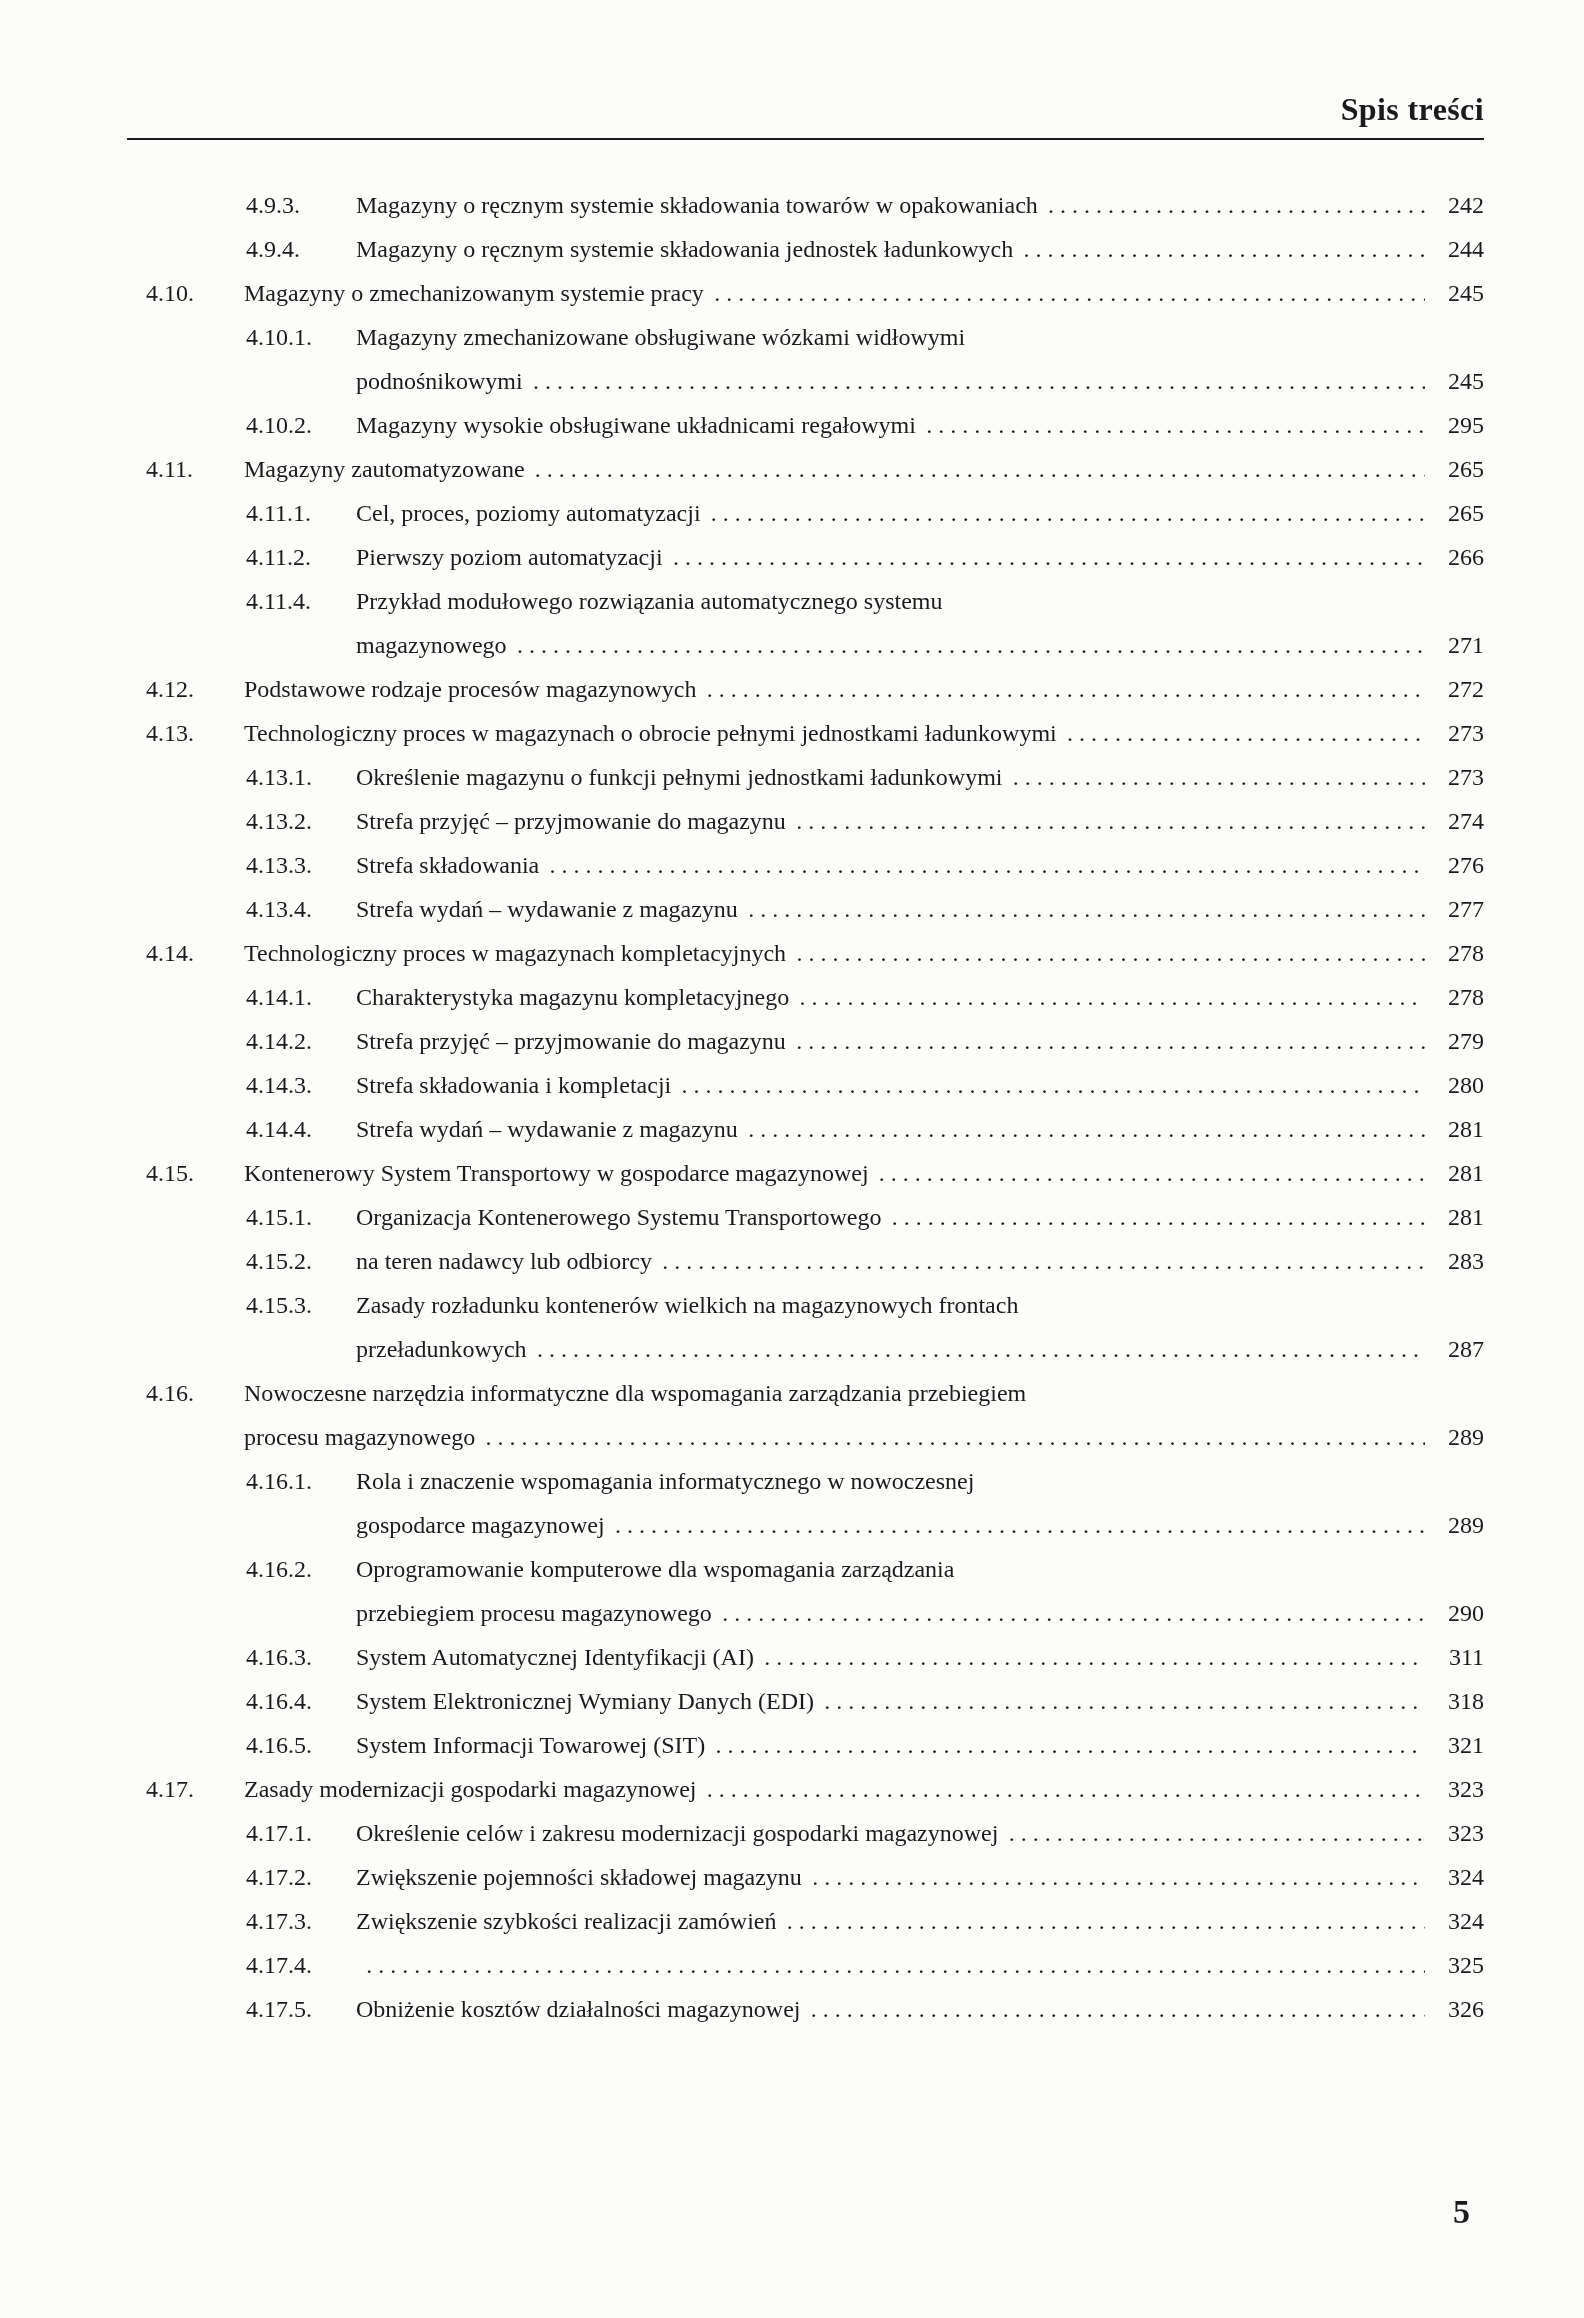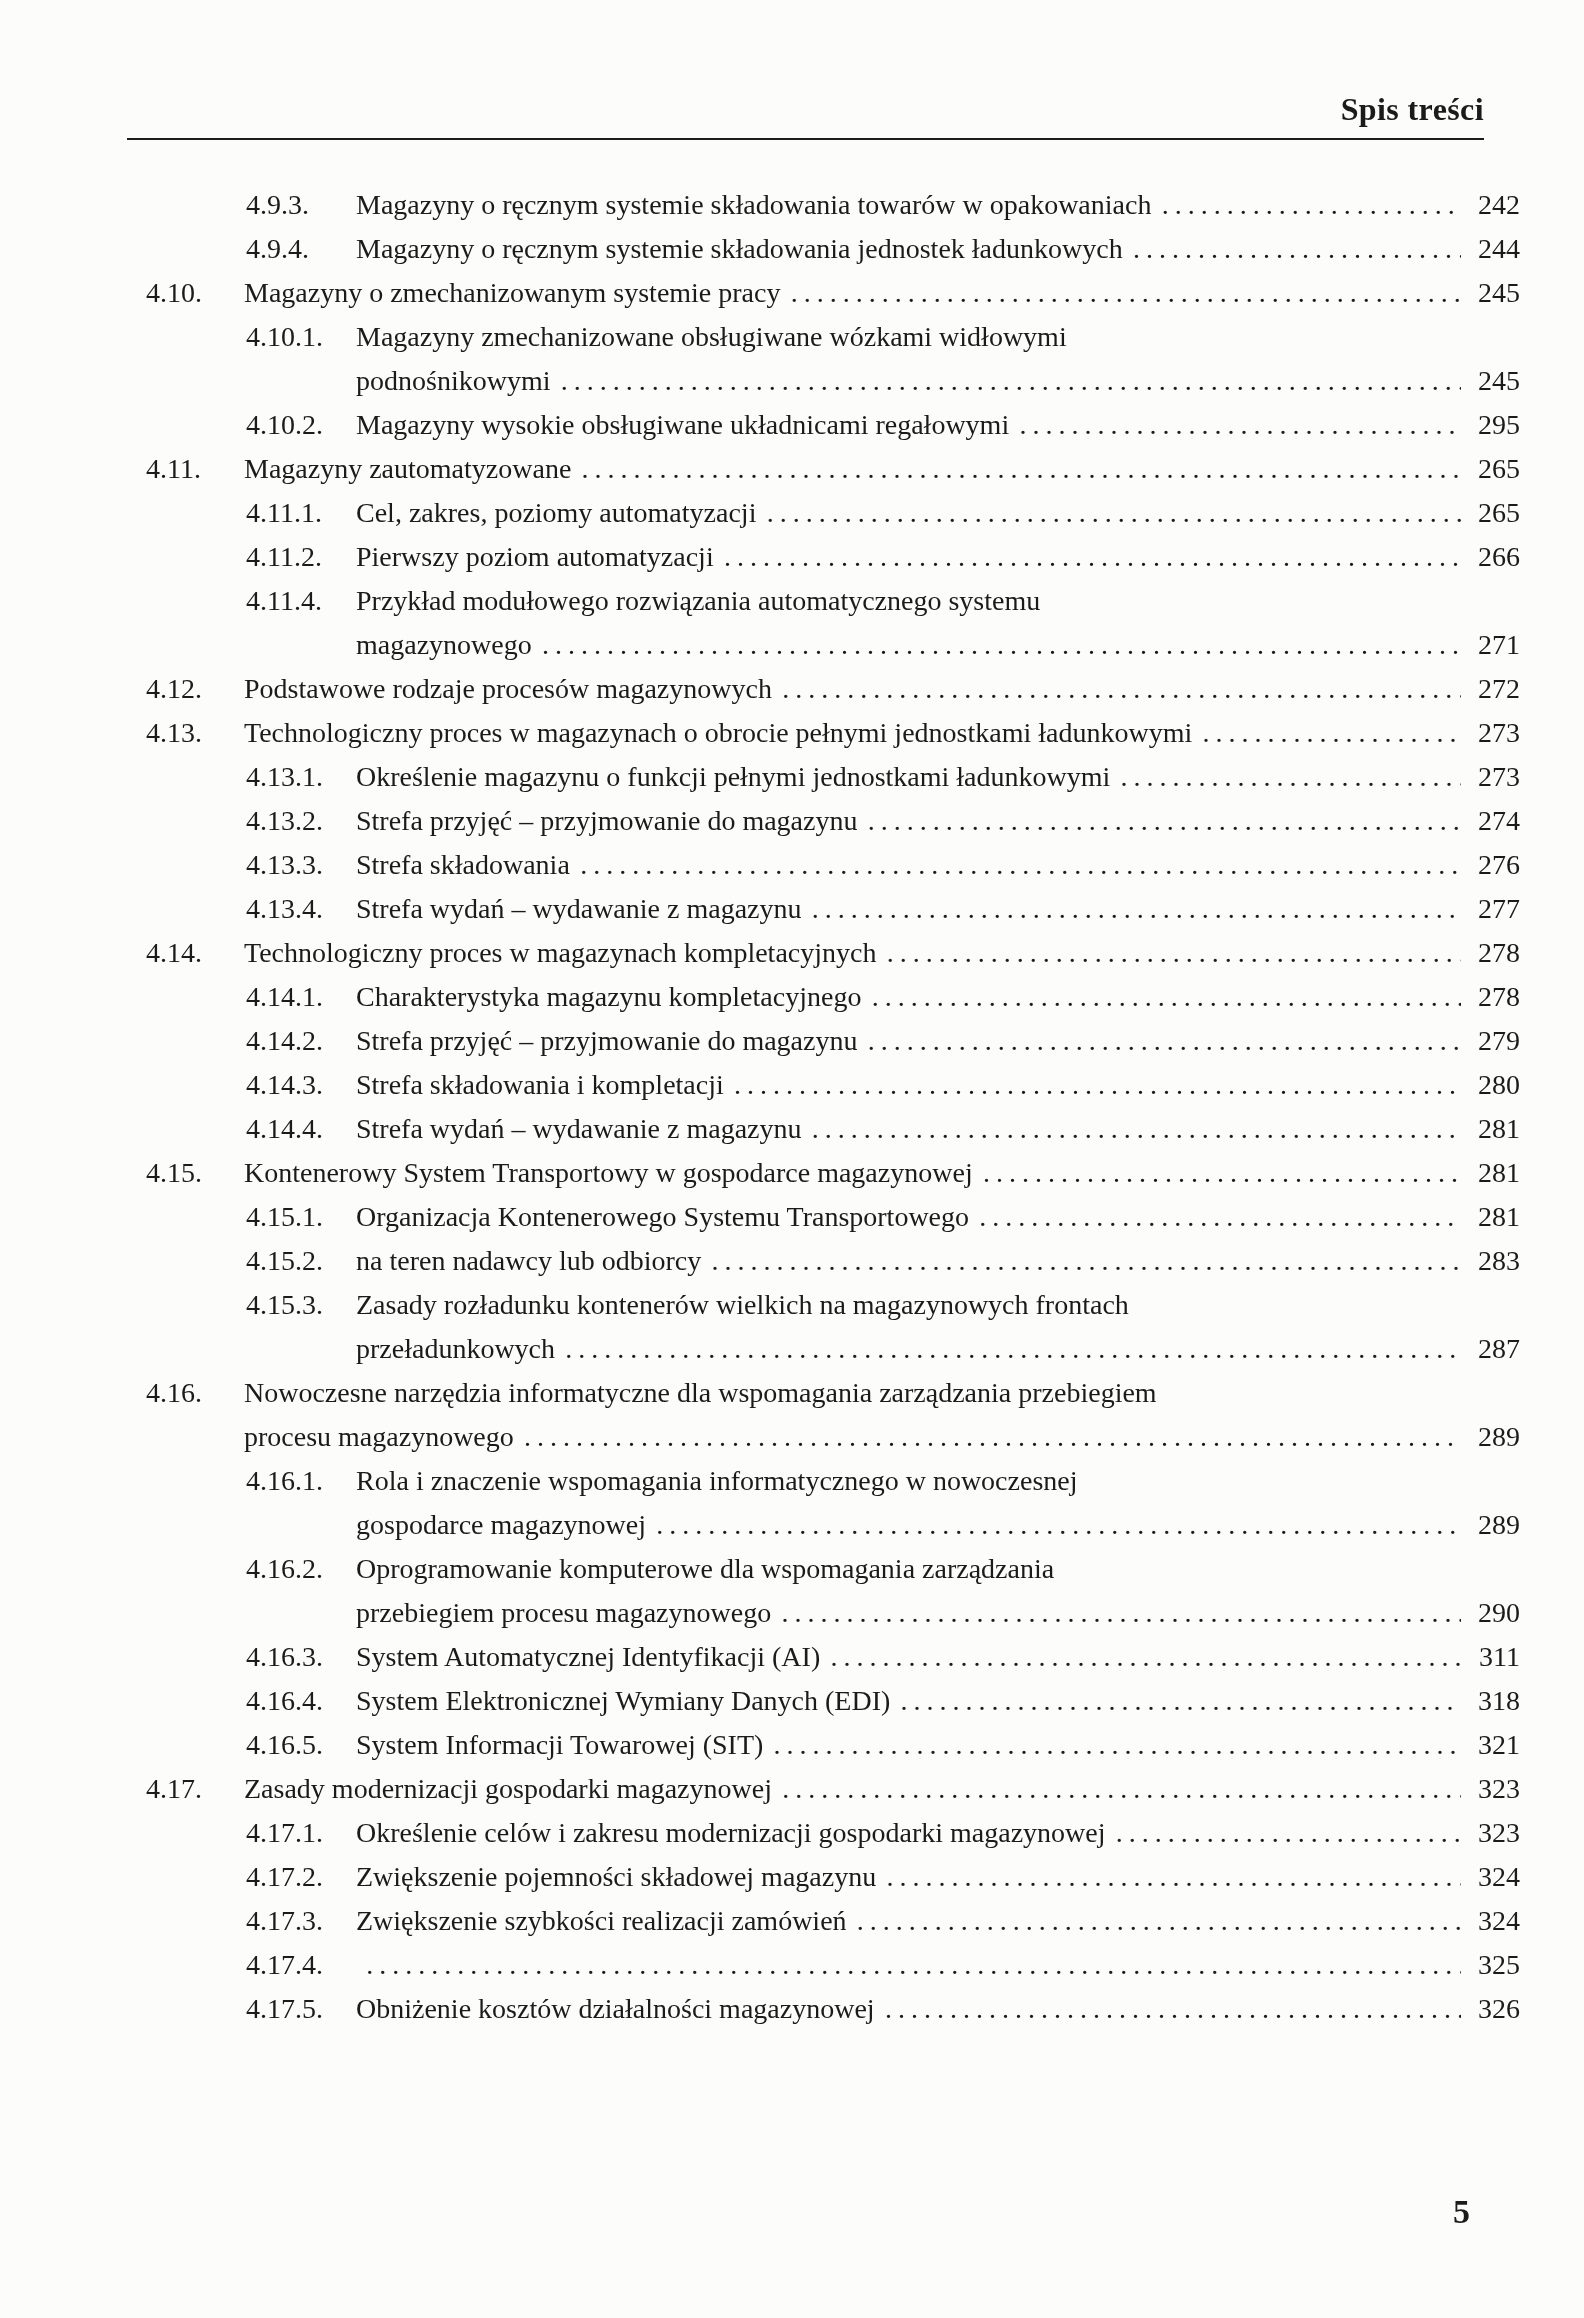--- a/index.html
+++ b/index.html
@@ -21,22 +21,22 @@
     padding-bottom: 10.3px;
     border-bottom: 2.6px solid #1c1c1c;
     text-align: right;
   }
   .header-title {
     font-weight: bold;
     font-size: 32px;
     letter-spacing: 0.4px;
   }
   .toc {
-    margin: 43px 65px 0 146px;
-    font-size: 28px;
+    margin: 43px 101px 0 146px;
+    font-size: 24px;
   }
   .entry { display: flex; align-items: flex-start; }
   .entry .num {
     flex: 0 0 auto;
     line-height: 44px;
     white-space: nowrap;
   }
   .level-1 > .num { width: 98px; }
   .level-2 { margin-left: 100px; }
   .level-2 > .num { width: 110px; }
@@ -144,21 +144,21 @@
             <span class="leader"></span>
             <span class="page">265</span>
           </div>
         </div>
   </div>
 
   <div class="entry level-2">
     <span class="num">4.11.1.</span>
     <div class="body">
           <div class="line">
-            <span class="text">Cel, zakres, poziomy automatyzacji</span>
+            <span class="text">Cel, proces, poziomy automatyzacji</span>
             <span class="leader"></span>
             <span class="page">265</span>
           </div>
         </div>
   </div>
 
   <div class="entry level-2">
     <span class="num">4.11.2.</span>
     <div class="body">
           <div class="line">

